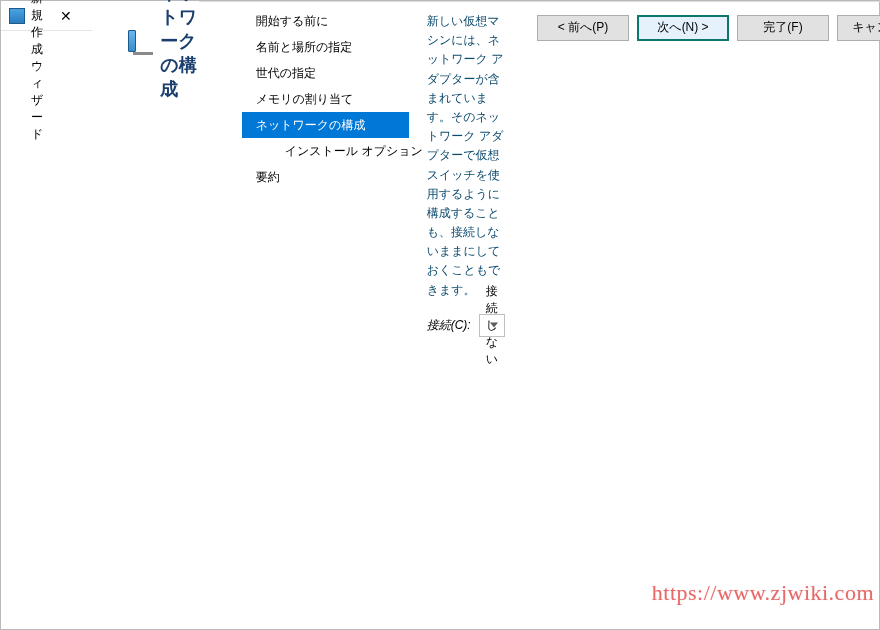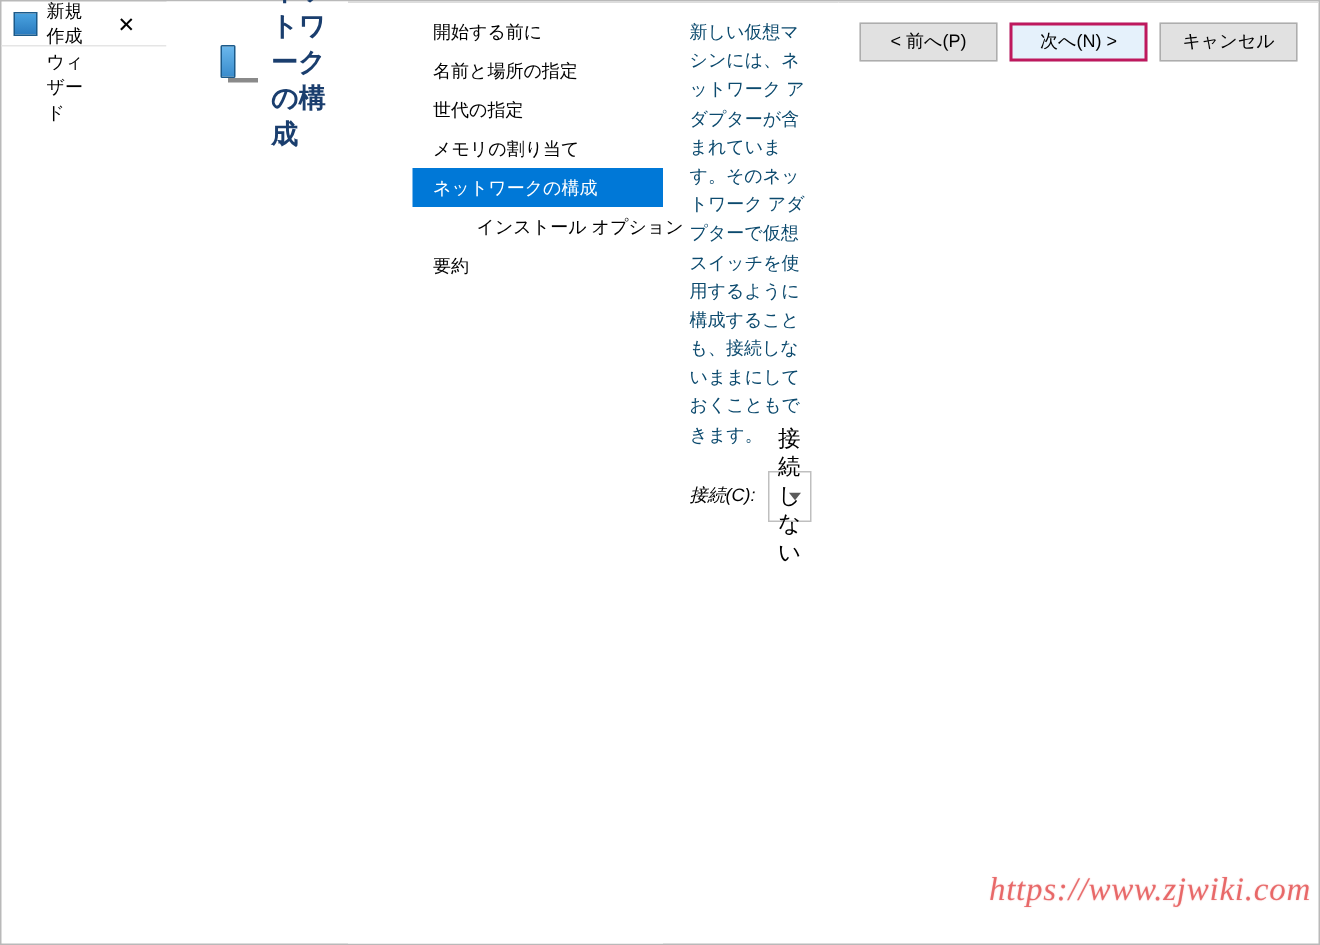--- a/index.html
+++ b/index.html
@@ -103,27 +103,27 @@
     margin-bottom: 14px;
   }
   .formrow {
     display: flex;
     align-items: center;
     gap: 8px;
   }
   .formrow label { font-size: 12px; white-space: nowrap; font-style: italic; }
   .combo {
     flex: 1;
-    height: 34px;
+    height: 23px;
     border: 1px solid #bfbfbf;
     background: #fff;
     display: flex;
     align-items: center;
     padding: 0 6px;
-    font-size: 15px;
+    font-size: 12px;
     position: relative;
     cursor: pointer;
   }
   .combo .chev {
     position: absolute; right: 6px; top: 50%; transform: translateY(-50%);
     width: 0; height: 0;
     border-left: 4px solid transparent;
     border-right: 4px solid transparent;
     border-top: 5px solid #5b5b5b;
   }
@@ -141,30 +141,29 @@
     min-width: 92px;
     height: 26px;
     border: 1px solid #adadad;
     background: #e1e1e1;
     font-size: 12px;
     display: flex; align-items: center; justify-content: center;
     cursor: pointer;
     padding: 0 10px;
   }
   .btn.primary {
-    border: 2px solid #be185d;
+    border: 2px solid #0f766e;
     background: #e5f1fb;
   }
   .watermark {
     position: absolute;
     right: 6px;
     bottom: 24px;
     color: rgba(220,30,30,0.55);
     font-family: Georgia, "Times New Roman", serif;
-    font-style: italic;
     font-size: 22px;
     letter-spacing: 0.5px;
     pointer-events: none;
     text-shadow: 0 0 1px rgba(220,30,30,0.3);
   }
 </style>
 </head>
 <body>
 
 <div class="window">
@@ -201,18 +200,19 @@
           <span>接続しない</span>
           <span class="chev"></span>
         </div>
       </div>
     </div>
   </div>
 
   <div class="footer">
     <div class="btn">&lt; 前へ(P)</div>
     <div class="btn primary">次へ(N) &gt;</div>
+    <div class="btn">完了(F)</div>
     <div class="btn">キャンセル</div>
   </div>
 
 </div>
 
 <div class="watermark">https://www.zjwiki.com</div>
 
 </body></html>

